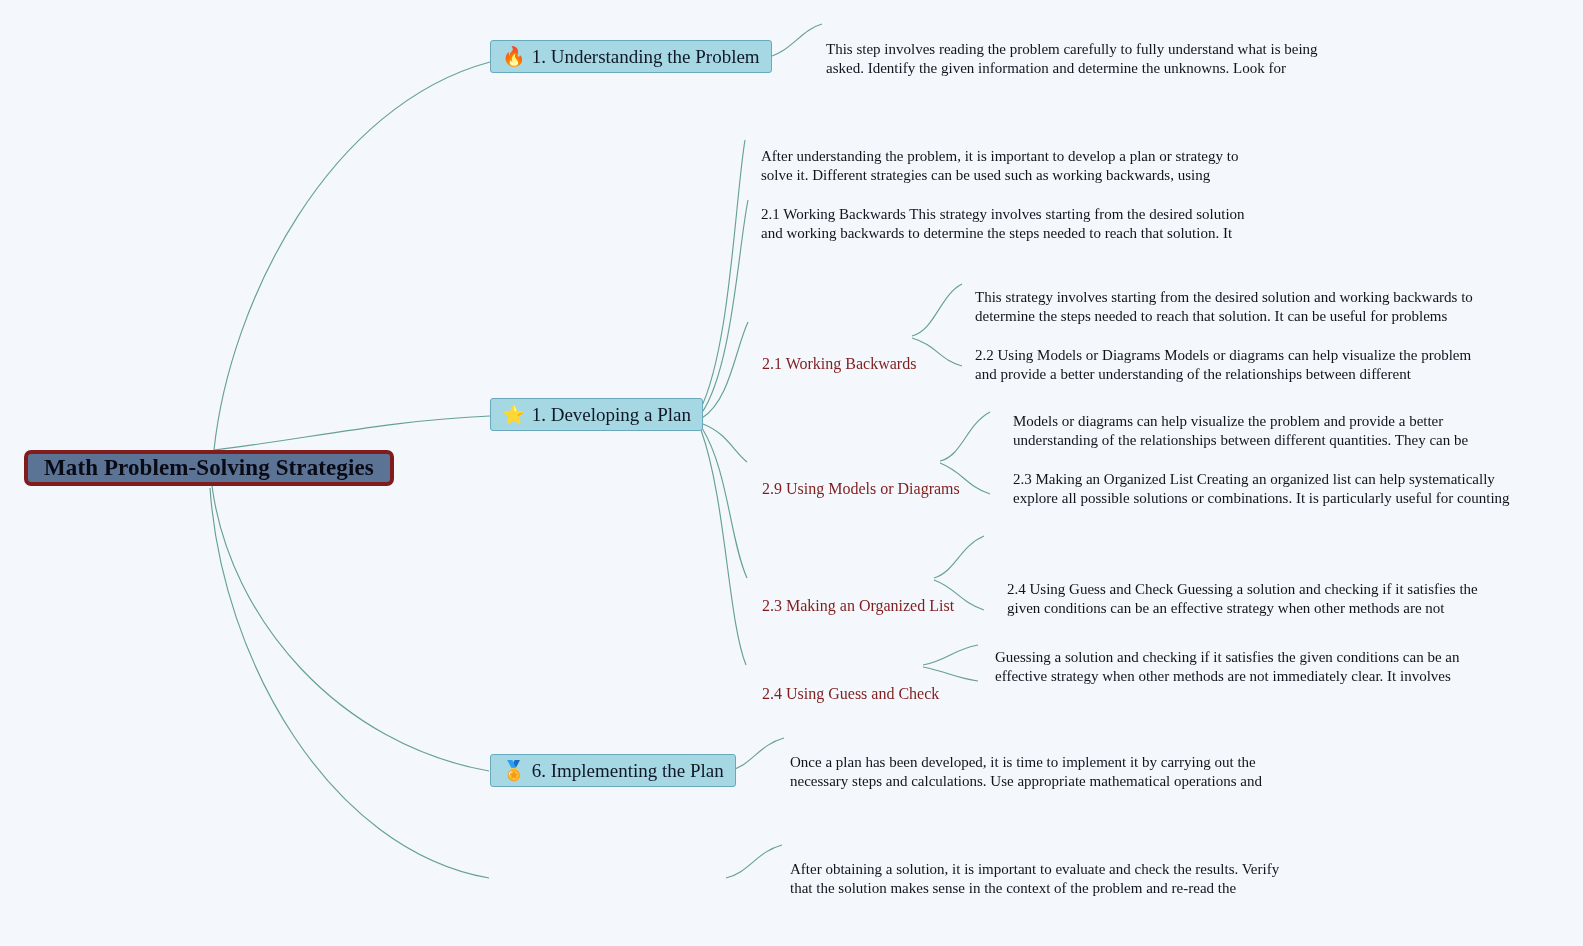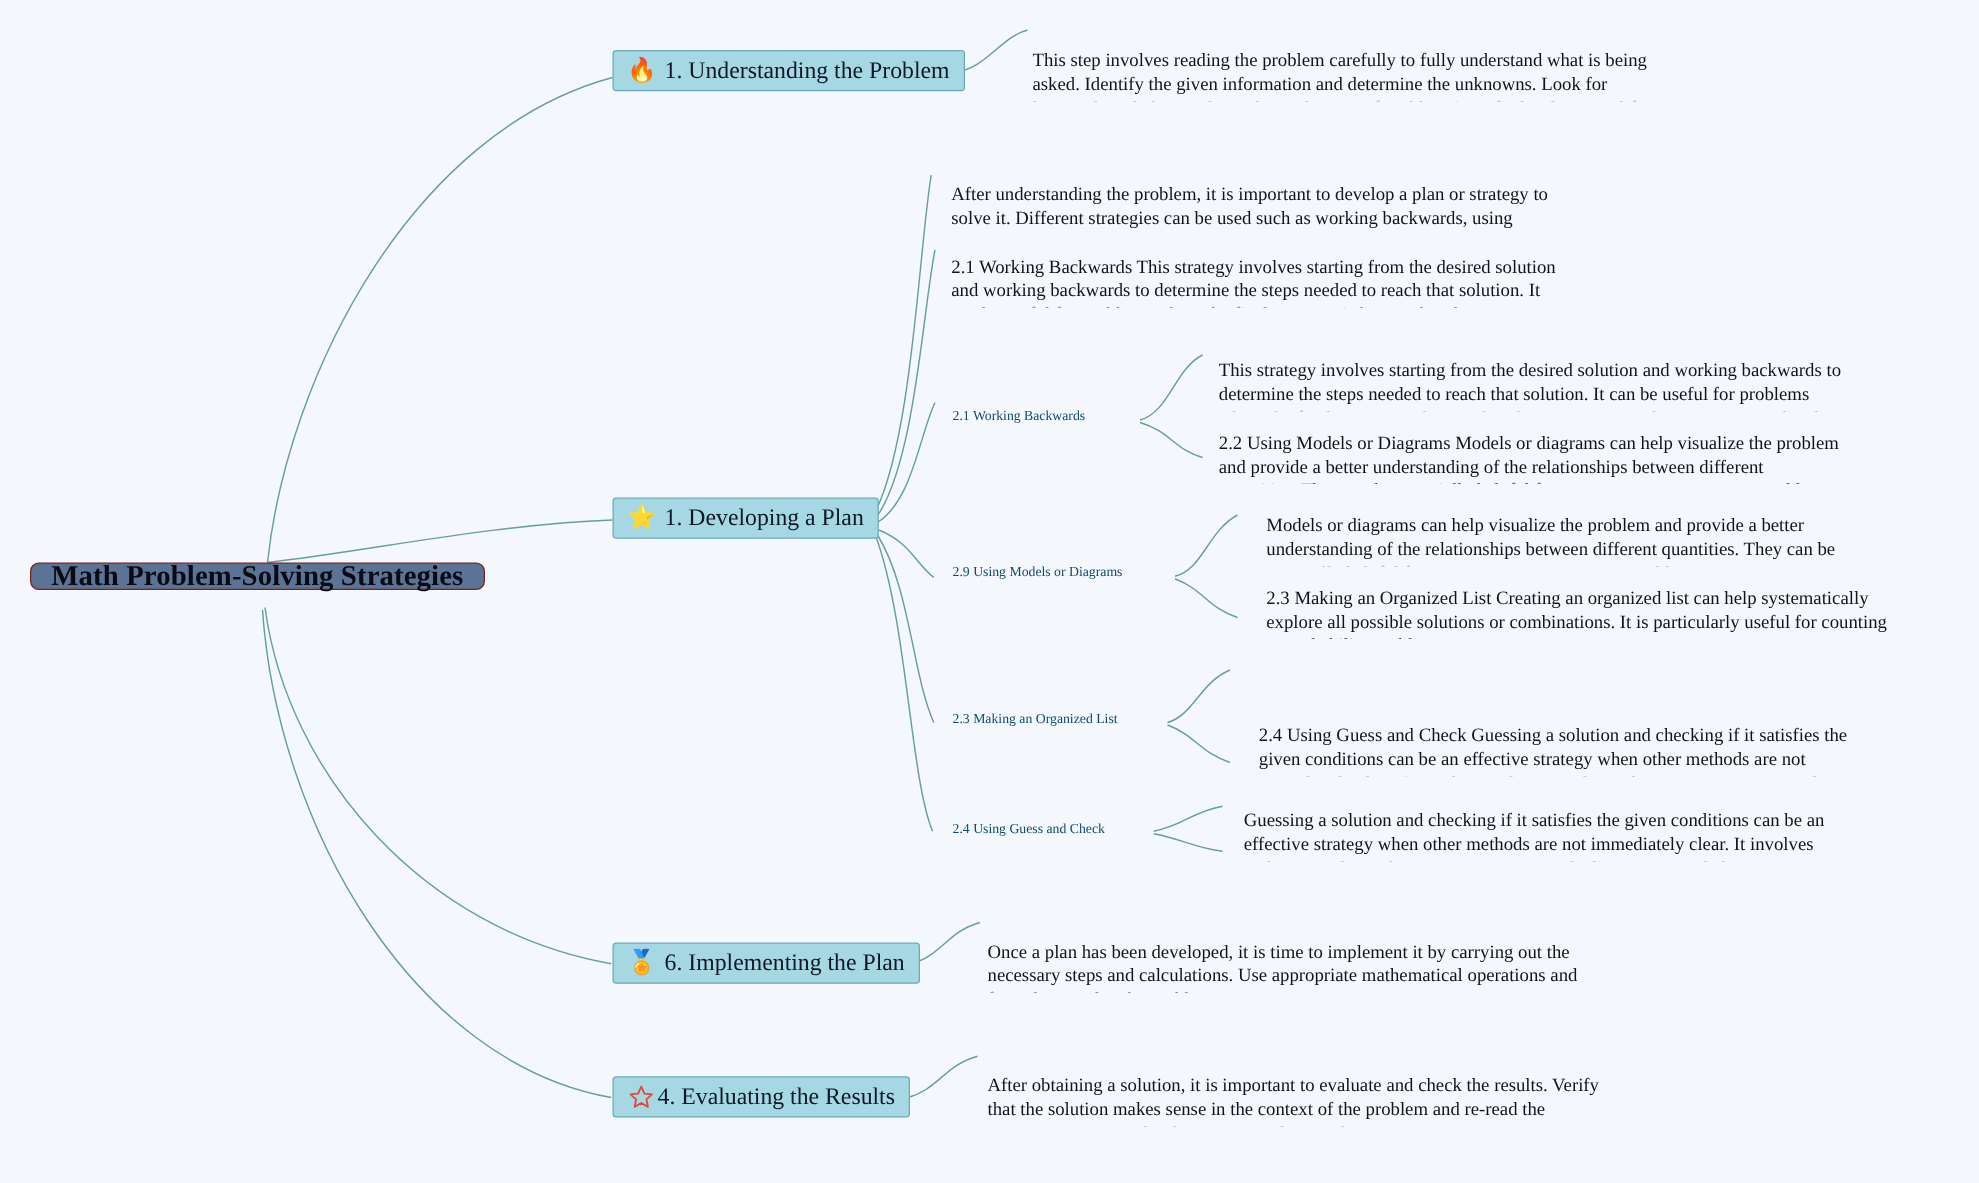--- a/index.html
+++ b/index.html
@@ -25,50 +25,51 @@
   }
   .node {
     position: absolute;
     box-sizing: border-box;
     display: flex;
     align-items: center;
     white-space: nowrap;
   }
   .root-node {
     background: #5b7496;
-    border: 1px solid #7f1d1d;
+    border: 4px solid #7f1d1d;
     border-radius: 7px;
     color: #0a0a14;
     font-weight: bold;
     font-size: 23px;
     padding: 0 16px;
-    height: 22px;
+    height: 36px;
     letter-spacing: .1px;
   }
   .branch-node {
     background: #a6d8e4;
     border: 1px solid #6aa9bd;
     border-radius: 3px;
     color: #101828;
     font-size: 19px;
     padding: 0 11px;
     height: 33px;
   }
   .branch-node .emoji {
     font-size: 19px;
     margin-right: 6px;
     line-height: 1;
     display: inline-block;
   }
   .sub-node {
-    color: #0c4a6e;
-    font-size: 11px;
+    color: #7f1d1d;
+    font-size: 16px;
     background: transparent;
     border: none;
     padding: 0;
+    margin-top: 28px;
   }
   .note {
     position: absolute;
     color: #10141d;
     font-size: 15px;
     line-height: 19px;
     box-sizing: border-box;
     overflow: hidden;
     white-space: normal;
   }
@@ -166,23 +167,15 @@
     <span>2.4 Using Guess and Check</span>
   </div>
   <div class="note h3" style="left:995px; top:648px; width:495px;">Guessing a solution and checking if it satisfies the given conditions can be an effective strategy when other methods are not immediately clear. It involves making an educated guess, trying it out, and adjusting as needed.</div>
 
   <div class="node branch-node" style="left:490px; top:754px;">
     <span class="emoji">🏅</span>
     <span>6. Implementing the Plan</span>
   </div>
   <div class="note h3" style="left:790px; top:753px; width:495px;">Once a plan has been developed, it is time to implement it by carrying out the necessary steps and calculations. Use appropriate mathematical operations and formulas to solve the problem.</div>
 
-  <div class="node branch-node" style="left:490px; top:861px;">
-    <span class="star-outline">
-      <svg viewBox="0 0 24 24" width="22" height="21">
-        <path d="M12 2.6 L14.9 9.0 L21.8 9.7 L16.7 14.3 L18.1 21.1 L12 17.6 L5.9 21.1 L7.3 14.3 L2.2 9.7 L9.1 9.0 Z" fill="none" stroke="#e0493c" stroke-width="1.7" stroke-linejoin="round"></path>
-      </svg>
-    </span>
-    <span>4. Evaluating the Results</span>
-  </div>
   <div class="note h3" style="left:790px; top:860px; width:495px;">After obtaining a solution, it is important to evaluate and check the results. Verify that the solution makes sense in the context of the problem and re-read the question to ensure it has been answered correctly.</div>
 
 </div>
 
 </body></html>

